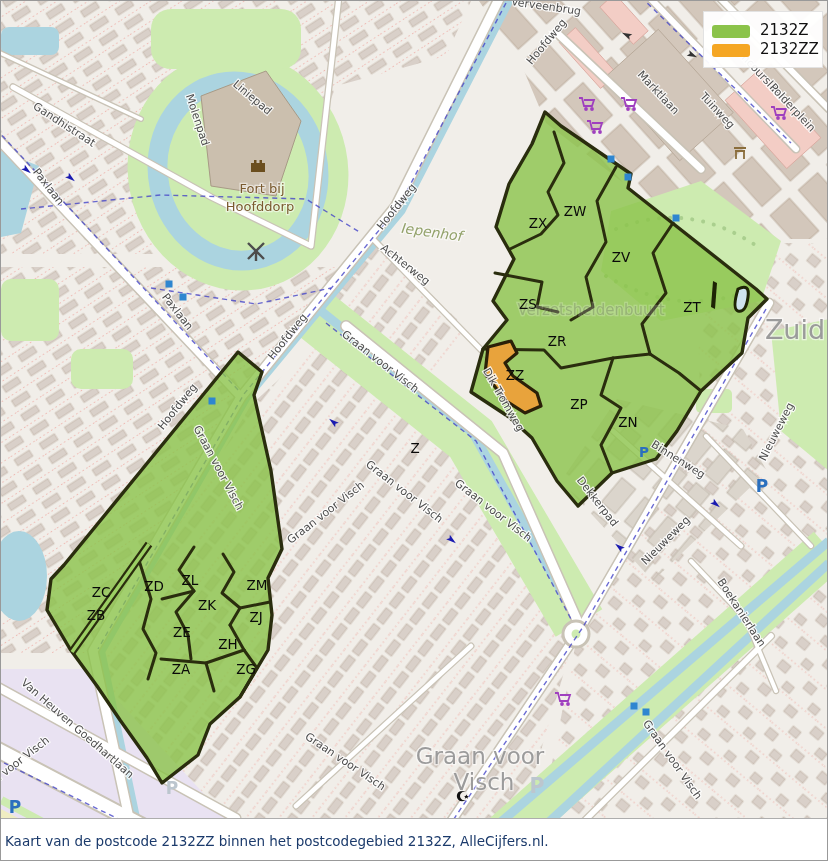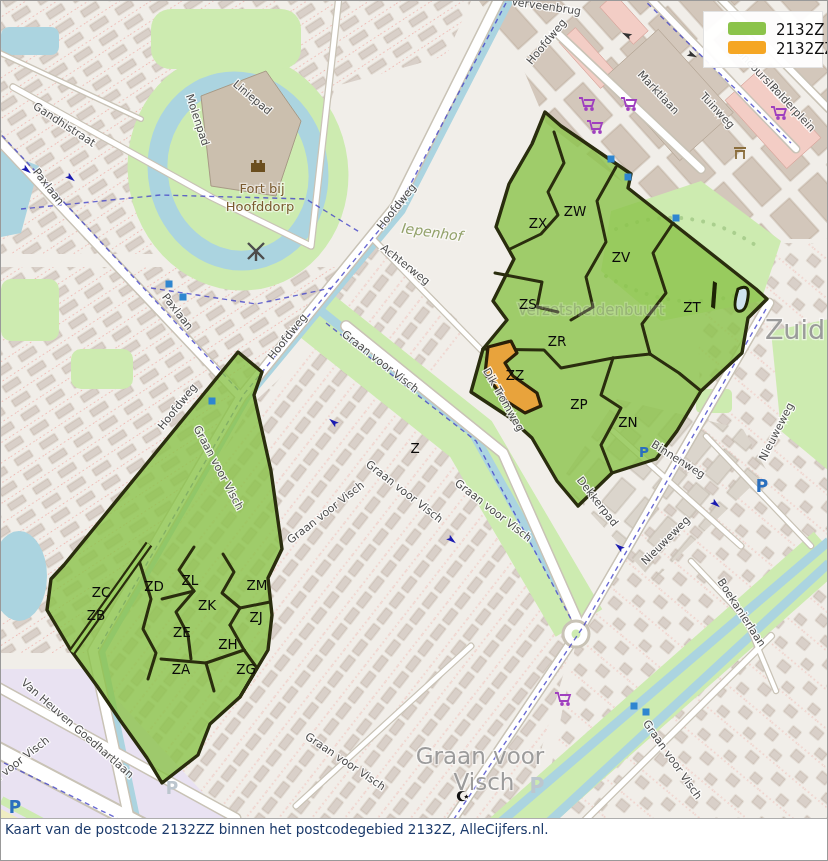--- a/index.html
+++ b/index.html
@@ -13,26 +13,26 @@
   .lbl-area{font-family:"DejaVu Sans",sans-serif;font-size:13.5px;fill:#090909;text-anchor:middle;
             dominant-baseline:middle;}
   .lbl-place{font-family:"DejaVu Sans",sans-serif;text-anchor:middle;dominant-baseline:middle;
              paint-order:stroke;stroke:rgba(255,255,255,.55);stroke-width:2.6px;}
   .casing{stroke:#c9c3b6;fill:none;stroke-linecap:round;stroke-linejoin:round;}
   .roadfill{stroke:#ffffff;fill:none;stroke-linecap:round;stroke-linejoin:round;}
   .cycle{stroke:#4545c8;stroke-width:1.4;fill:none;stroke-dasharray:5 4;opacity:.8;}
   
   #legend{position:absolute;left:702px;top:10px;width:120px;background:rgba(255,255,255,.95);
           border:1px solid #e2e2e2;padding:7px 8px;box-sizing:border-box;}
-  .legend-row{display:flex;align-items:flex-start;margin:3px 16px;}
+  .legend-row{display:flex;align-items:flex-end;margin:3px 0;}
   .legend-swatch{display:inline-block;width:38px;height:13px;border-radius:3px;flex:0 0 auto;}
   .legend-label{font-size:15px;color:#111;margin-left:10px;line-height:16px;}
   
   #caption{position:absolute;left:0;top:817px;width:828px;height:44px;background:#fff;
-           border-top:1px solid #adadad;box-sizing:border-box;padding:2px 0 0 4px;}
+           border-top:1px solid #adadad;box-sizing:border-box;padding:14px 0 0 4px;}
   .cap-line{font-size:13.5px;line-height:17px;color:#1b3a6b;white-space:nowrap;}
 </style>
 </head>
 <body>
 
 <div id="frame">
   <div id="map">
   <svg viewBox="0 0 828 817" width="828" height="817" xmlns="http://www.w3.org/2000/svg">
     <defs>
       <pattern id="resA" width="30" height="17" patternUnits="userSpaceOnUse" patternTransform="rotate(-33)">

